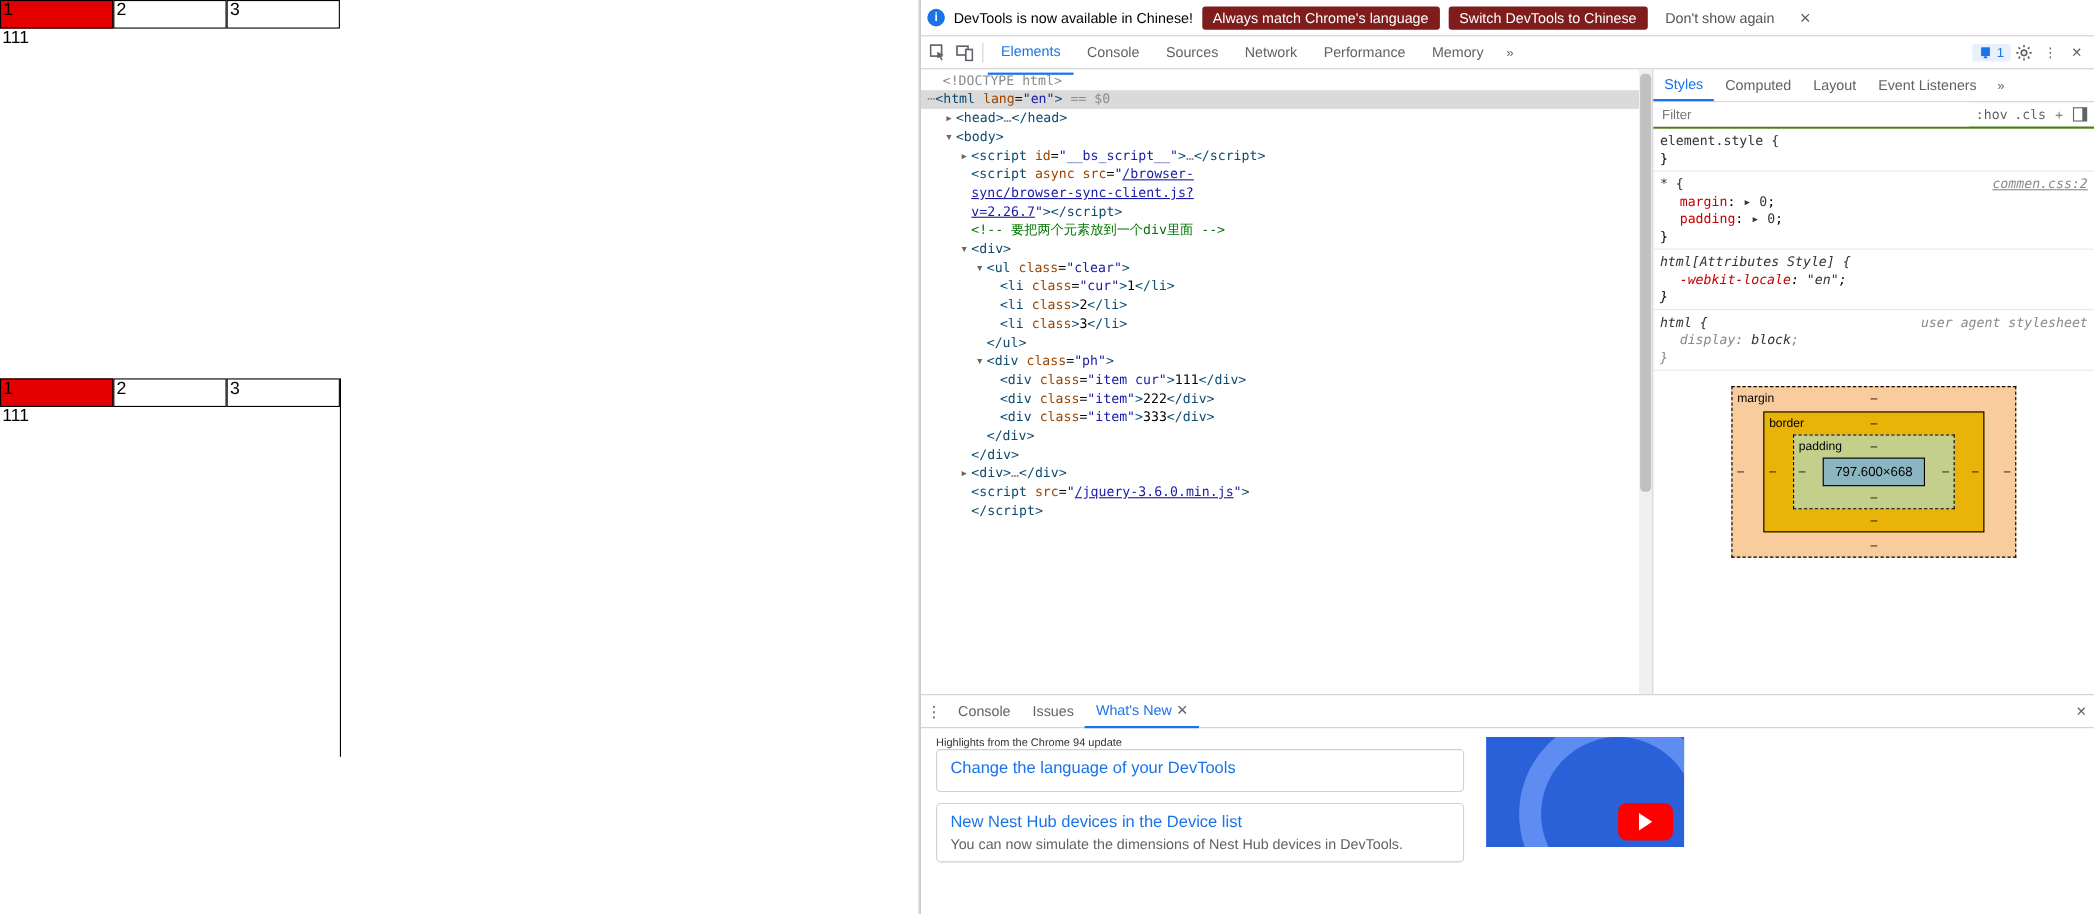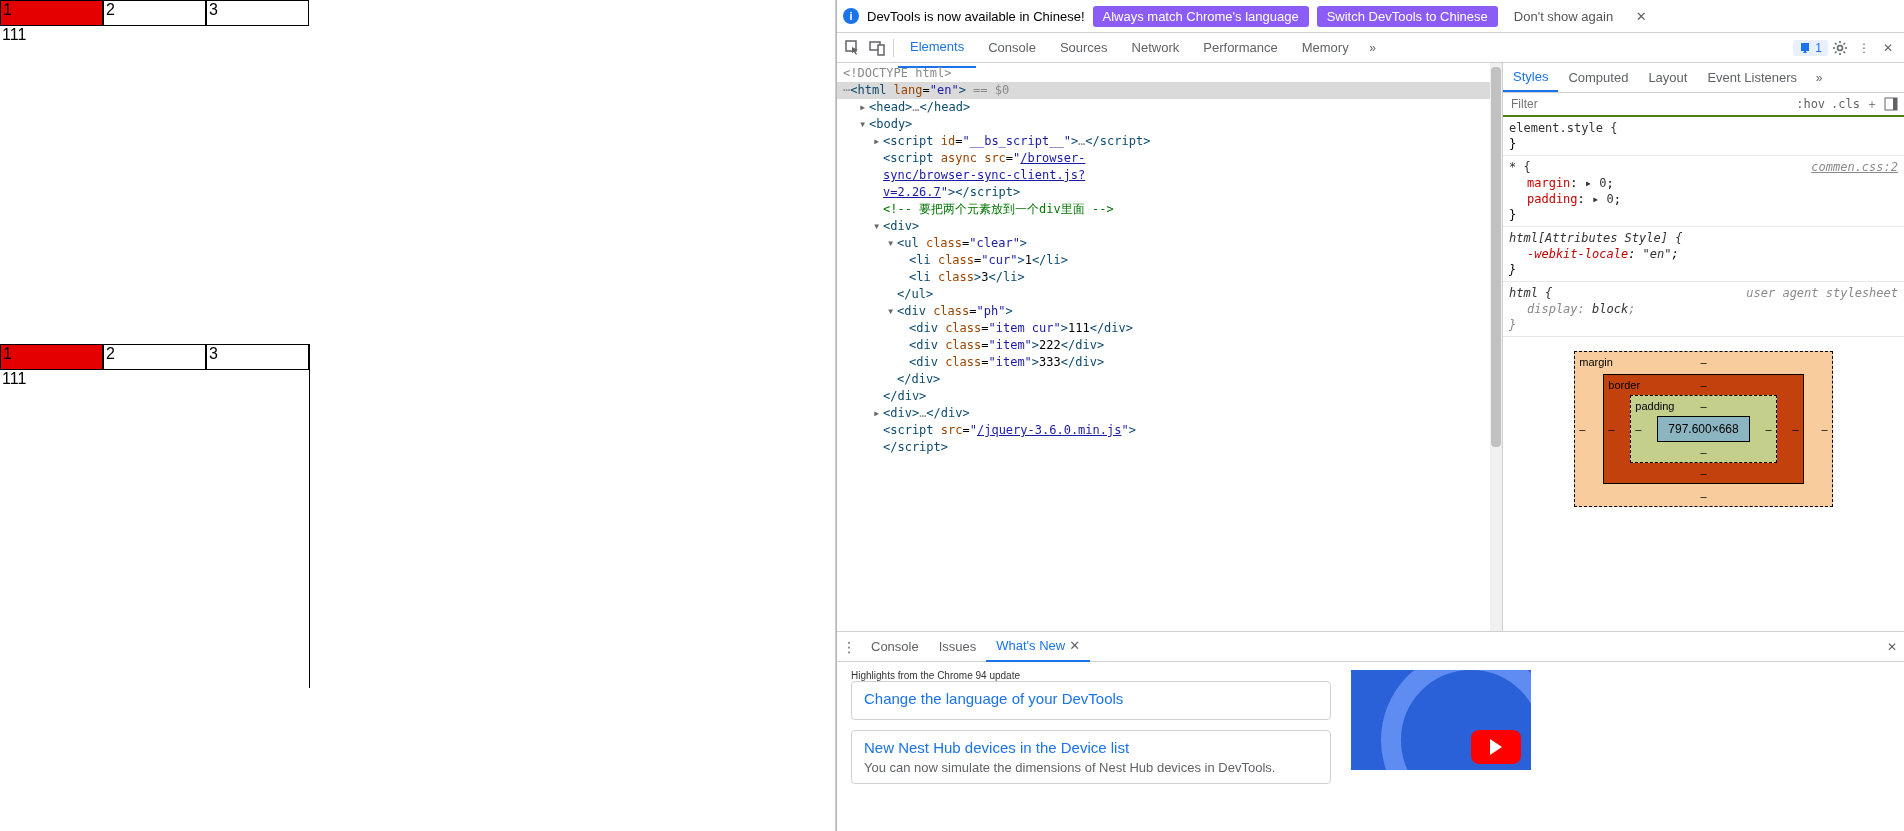--- a/index.html
+++ b/index.html
@@ -15,21 +15,21 @@
 .ph .item { display: none; }
 .ph .item.cur { display: block; padding-left: 2px; }
 .tabset2 { border-right: 1px solid #000; width: 310px; }
 
 
 .devtools { flex: 1; display: flex; flex-direction: column; background: #fff; border-left: 1px solid #b7b7b7; }
 
 
 .infobar { display: flex; align-items: center; padding: 4px 6px; gap: 8px; border-bottom: 1px solid #d0d0d0; font-size: 13px; }
 .info-icon { width: 16px; height: 16px; border-radius: 50%; background: #1a73e8; color: #fff; display: flex; align-items: center; justify-content: center; font-size: 11px; font-weight: bold; }
-.btn-blue { background: #8b5cf6; color: #fff; border: none; padding: 3px 10px; border-radius: 3px; font-size: 13px; cursor: pointer; }
+.btn-blue { background: #7f1d1d; color: #fff; border: none; padding: 3px 10px; border-radius: 3px; font-size: 13px; cursor: pointer; }
 .btn-link { background: none; border: none; color: #555; font-size: 13px; cursor: pointer; padding: 3px 8px; }
 
 
 .dt-toolbar { display: flex; align-items: center; height: 30px; border-bottom: 1px solid #d0d0d0; padding: 0 4px; }
 .tb-icon { width: 24px; height: 24px; display: flex; align-items: center; justify-content: center; cursor: pointer; color: #5f6368; }
 .tb-tab { padding: 0 12px; height: 40px; display: flex; align-items: center; cursor: pointer; font-size: 13px; color: #5f6368; }
 .tb-tab.active { color: #1a73e8; border-bottom: 2px solid #1a73e8; }
 .tb-spacer { flex: 1; }
 .issues-badge { display: flex; align-items: center; gap: 4px; background: #e8f0fe; color: #1a73e8; border-radius: 3px; padding: 1px 6px; font-size: 12px; }
 
@@ -70,21 +70,21 @@
 .prop { padding-left: 18px; }
 .pname { color: #c80000; }
 .pval { color: #333; }
 .rule.ua { color: #888; font-style: italic; }
 .rule.ua .pname { color: #888; }
 
 
 .boxmodel { padding: 14px 0; display: flex; justify-content: center; }
 .bm { position: relative; font-family: Arial; font-size: 11px; }
 .bm-margin { background: #f9cc9d; border: 1px dashed #000; padding: 22px 28px; position: relative; }
-.bm-border { background: #c2410c; border: 1px solid #000; padding: 20px 26px; position: relative; }
+.bm-border { background: #eab308; border: 1px solid #000; padding: 20px 26px; position: relative; }
 .bm-padding { background: #c3cf8b; border: 1px dashed #000; padding: 20px 26px; position: relative; }
 .bm-content { background: #8ab5c1; border: 1px solid #000; padding: 4px 10px; font-size: 12px; }
 .bm-label { position: absolute; top: 2px; left: 4px; font-size: 11px; }
 .bm-val { position: absolute; font-size: 11px; }
 .bm-top { top: 2px; left: 50%; transform: translateX(-50%); }
 .bm-bottom { bottom: 2px; left: 50%; transform: translateX(-50%); }
 .bm-left { left: 4px; top: 50%; transform: translateY(-50%); }
 .bm-right { right: 4px; top: 50%; transform: translateY(-50%); }
 
 
@@ -181,30 +181,31 @@
           </svg>
       </span>
       <span class="tb-icon">⋮</span>
       <span class="tb-icon">✕</span>
     </div>
 
     <div class="dt-main">
 
       <div class="elements-panel">
         <div class="dom">
-          <div class="dom-line" style="padding-left:6px"><span class="gray">&lt;!DOCTYPE html&gt;</span></div>
+          <div class="dom-line" style="padding-left:20px"><span class="gray">&lt;!DOCTYPE html&gt;</span></div>
           <div class="dom-line sel" style="padding-left:6px"><span class="gray">⋯</span><span class="tag">&lt;html</span> <span class="attr-n">lang</span>=<span class="attr-v">"en"</span><span class="tag">&gt;</span><span class="gray"> == $0</span></div>
           <div class="dom-line" style="padding-left:22px"><span class="disclosure">▸</span><span class="tag">&lt;head&gt;</span><span class="gray">…</span><span class="tag">&lt;/head&gt;</span></div>
           <div class="dom-line" style="padding-left:22px"><span class="disclosure">▾</span><span class="tag">&lt;body&gt;</span></div>
           <div class="dom-line" style="padding-left:36px"><span class="disclosure">▸</span><span class="tag">&lt;script</span> <span class="attr-n">id</span>=<span class="attr-v">"__bs_script__"</span><span class="tag">&gt;</span><span class="gray">…</span><span class="tag">&lt;/script&gt;</span></div>
           <div class="dom-line" style="padding-left:46px;white-space:normal;max-width:290px"><span class="tag">&lt;script</span> <span class="attr-n">async src</span>=<span class="attr-v">"</span><span class="attr-link">/browser-sync/browser-sync-client.js?v=2.26.7</span><span class="attr-v">"</span><span class="tag">&gt;&lt;/script&gt;</span></div>
           <div class="dom-line" style="padding-left:46px"><span class="comment">&lt;!-- 要把两个元素放到一个div里面 --&gt;</span></div>
           <div class="dom-line" style="padding-left:36px"><span class="disclosure">▾</span><span class="tag">&lt;div&gt;</span></div>
           <div class="dom-line" style="padding-left:50px"><span class="disclosure">▾</span><span class="tag">&lt;ul</span> <span class="attr-n">class</span>=<span class="attr-v">"clear"</span><span class="tag">&gt;</span></div>
           <div class="dom-line" style="padding-left:72px"><span class="tag">&lt;li</span> <span class="attr-n">class</span>=<span class="attr-v">"cur"</span><span class="tag">&gt;</span>1<span class="tag">&lt;/li&gt;</span></div>
+          <div class="dom-line" style="padding-left:72px"><span class="tag">&lt;li</span> <span class="attr-n">class</span><span class="tag">&gt;</span>2<span class="tag">&lt;/li&gt;</span></div>
           <div class="dom-line" style="padding-left:72px"><span class="tag">&lt;li</span> <span class="attr-n">class</span><span class="tag">&gt;</span>3<span class="tag">&lt;/li&gt;</span></div>
           <div class="dom-line" style="padding-left:60px"><span class="tag">&lt;/ul&gt;</span></div>
           <div class="dom-line" style="padding-left:50px"><span class="disclosure">▾</span><span class="tag">&lt;div</span> <span class="attr-n">class</span>=<span class="attr-v">"ph"</span><span class="tag">&gt;</span></div>
           <div class="dom-line" style="padding-left:72px"><span class="tag">&lt;div</span> <span class="attr-n">class</span>=<span class="attr-v">"item cur"</span><span class="tag">&gt;</span>111<span class="tag">&lt;/div&gt;</span></div>
           <div class="dom-line" style="padding-left:72px"><span class="tag">&lt;div</span> <span class="attr-n">class</span>=<span class="attr-v">"item"</span><span class="tag">&gt;</span>222<span class="tag">&lt;/div&gt;</span></div>
           <div class="dom-line" style="padding-left:72px"><span class="tag">&lt;div</span> <span class="attr-n">class</span>=<span class="attr-v">"item"</span><span class="tag">&gt;</span>333<span class="tag">&lt;/div&gt;</span></div>
           <div class="dom-line" style="padding-left:60px"><span class="tag">&lt;/div&gt;</span></div>
           <div class="dom-line" style="padding-left:46px"><span class="tag">&lt;/div&gt;</span></div>
           <div class="dom-line" style="padding-left:36px"><span class="disclosure">▸</span><span class="tag">&lt;div&gt;</span><span class="gray">…</span><span class="tag">&lt;/div&gt;</span></div>
           <div class="dom-line" style="padding-left:46px"><span class="tag">&lt;script</span> <span class="attr-n">src</span>=<span class="attr-v">"</span><span class="attr-link">/jquery-3.6.0.min.js</span><span class="attr-v">"</span><span class="tag">&gt;</span></div>

